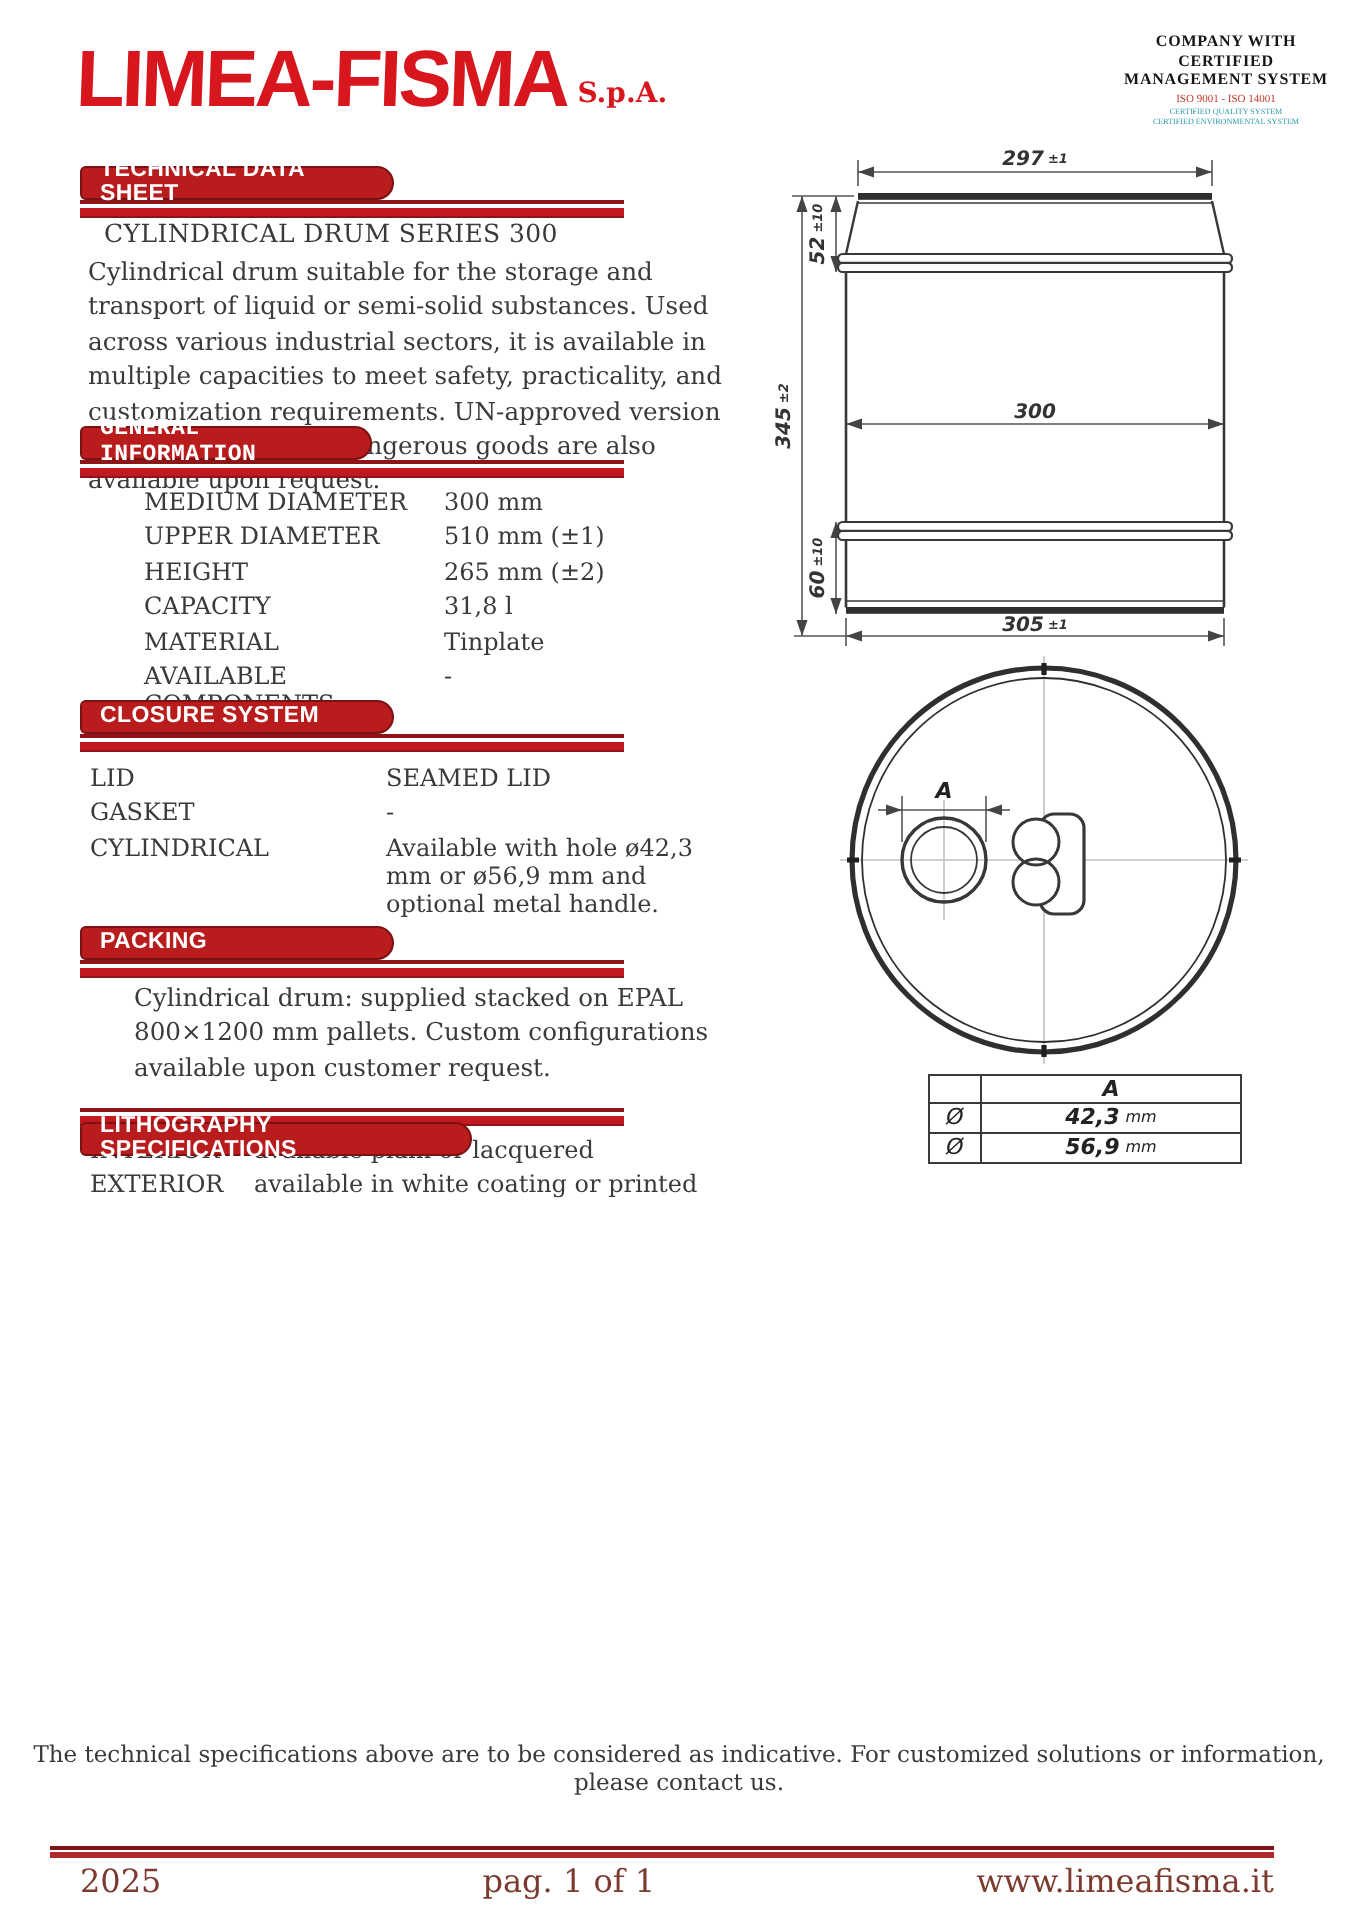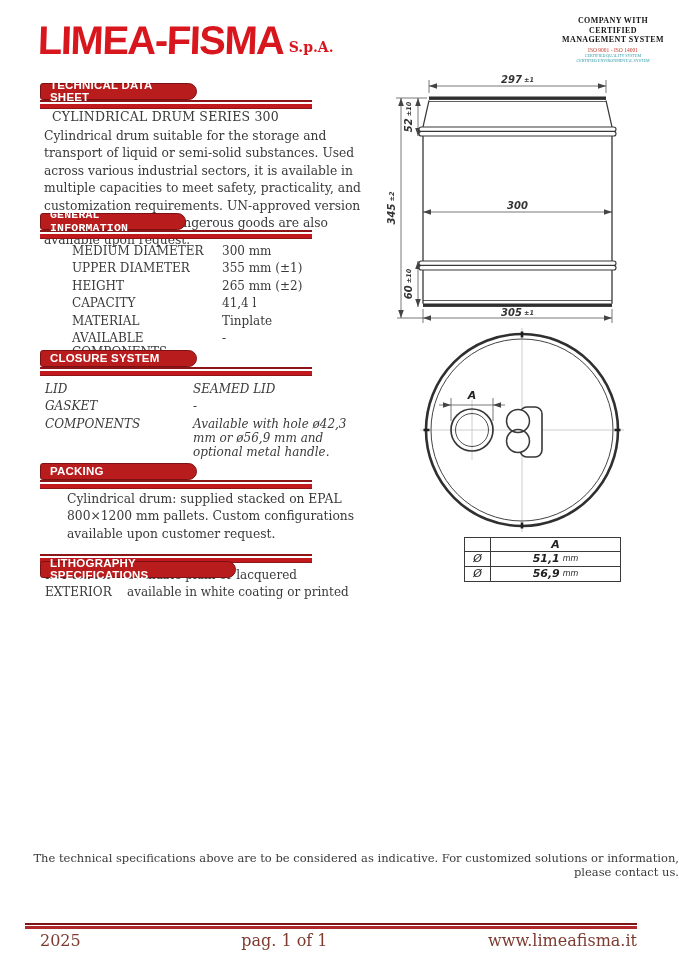--- a/index.html
+++ b/index.html
@@ -52,21 +52,21 @@
               grid-template-columns:26px 1fr;grid-template-rows:1fr 1fr 1fr;
               font-family:"DejaVu Sans",sans-serif;font-style:italic;font-size:11px;color:#222;}
   .spec-table .cell{border-right:1px solid #3a3a3a;border-bottom:1px solid #3a3a3a;
                     display:flex;align-items:center;justify-content:center;}
   .spec-table .cell:nth-child(2n){border-right:none;}
   .spec-table .cell:nth-child(5),.spec-table .cell:nth-child(6){border-bottom:none;}
   .spec-table .bold{font-weight:bold;}
   .spec-table .unit{font-size:8px;margin-left:3px;font-weight:normal;}
 
   
-  .disclaimer{position:absolute;left:0;right:0;top:851px;text-align:right;font-size:11.5px;}
+  .disclaimer{position:absolute;left:0;right:0;top:870px;text-align:center;font-size:11.5px;}
   .footer-rule{position:absolute;left:25px;top:923px;width:612px;}
   .footer-rule .r1{height:1.5px;background:#7e1416;}
   .footer-rule .r2{height:3px;background:#b2292c;margin-top:1.5px;}
   .footer-bar{position:absolute;left:25px;top:931px;width:612px;display:flex;
               justify-content:space-between;font-size:16px;color:#7d3b30;}
   .footer-bar .yr{padding-left:15px;}
 </style>
 </head>
 <body>
 
@@ -104,58 +104,58 @@
     <div class="r1"></div>
       <div class="r2"></div>
   </div>
   <div class="kv kv-general" style="left:45px;top:244px;margin-left:27px;">
     <div class="row">
       <span class="k">MEDIUM DIAMETER</span>
       <span class="v">300 mm</span>
       </div>
     <div class="row">
       <span class="k">UPPER DIAMETER</span>
-      <span class="v">355 mm (±1)</span>
+      <span class="v">510 mm (±1)</span>
       </div>
     <div class="row">
       <span class="k">HEIGHT</span>
       <span class="v">265 mm (±2)</span>
       </div>
     <div class="row">
       <span class="k">CAPACITY</span>
-      <span class="v">41,4 l</span>
+      <span class="v">31,8 l</span>
       </div>
     <div class="row">
       <span class="k">MATERIAL</span>
       <span class="v">Tinplate</span>
       </div>
     <div class="row">
       <span class="k">AVAILABLE COMPONENTS</span>
       <span class="v">-</span>
       </div>
   </div>
 
   <div class="sec-banner" style="left:40px;top:350px;width:157px;">
     <span>CLOSURE SYSTEM</span>
   </div>
   <div class="rule" style="left:40px;top:367px;">
     <div class="r1"></div>
       <div class="r2"></div>
   </div>
-  <div class="kv kv-closure" style="left:45px;top:382px;font-style:italic;">
+  <div class="kv kv-closure" style="left:45px;top:382px;">
     <div class="row">
       <span class="k">LID</span>
       <span class="v">SEAMED LID</span>
       </div>
     <div class="row">
       <span class="k">GASKET</span>
       <span class="v">-</span>
       </div>
     <div class="row">
-      <span class="k">COMPONENTS</span>
+      <span class="k">CYLINDRICAL</span>
       <span class="v">Available with hole ø42,3 mm or ø56,9 mm and optional metal handle.</span>
       </div>
   </div>
 
   <div class="sec-banner" style="left:40px;top:463px;width:157px;">
     <span>PACKING</span>
   </div>
   <div class="rule" style="left:40px;top:480px;">
     <div class="r1"></div>
       <div class="r2"></div>
@@ -250,21 +250,21 @@
         <circle cx="135" cy="371" r="11.5" fill="none" stroke="#383838" stroke-width="1.5"></circle>
       </g>
     </g>
   </svg>
 
   <div class="spec-table">
     <div class="cell"></div>
     <div class="cell bold">A</div>
     <div class="cell">Ø</div>
     <div class="cell bold">
-      <span>51,1</span>
+      <span>42,3</span>
       <span class="unit">mm</span>
     </div>
     <div class="cell">Ø</div>
     <div class="cell bold">
       <span>56,9</span>
       <span class="unit">mm</span>
     </div>
   </div>
 
   <div class="disclaimer">The technical specifications above are to be considered as indicative. For customized solutions or information, please contact us.</div>

